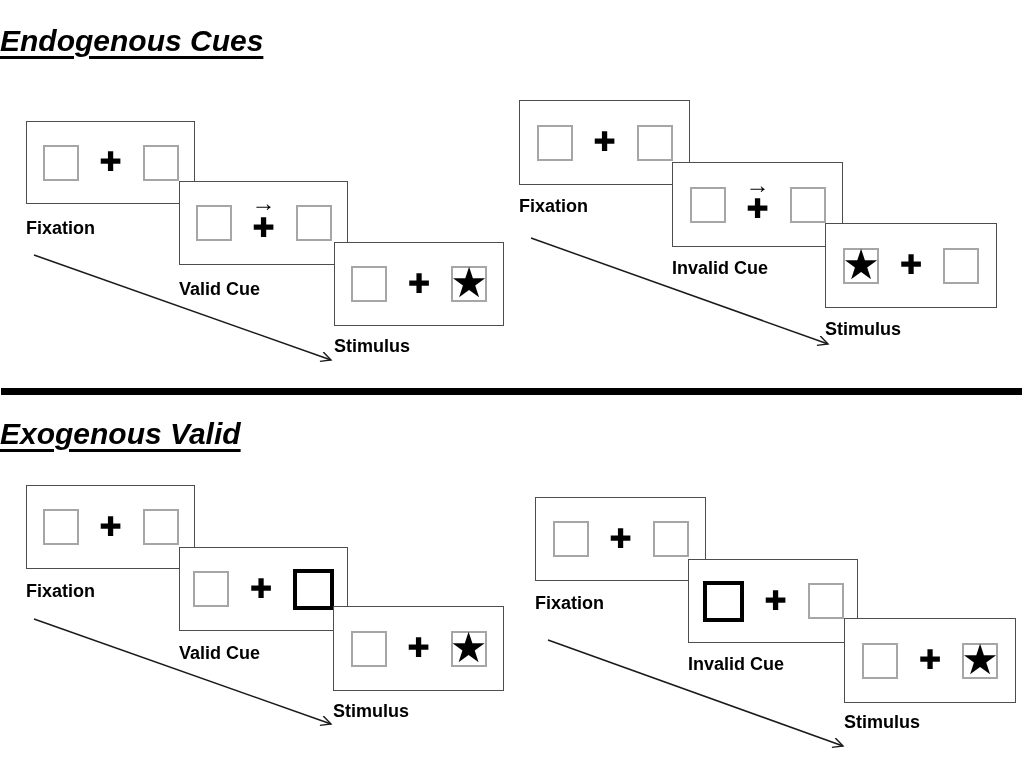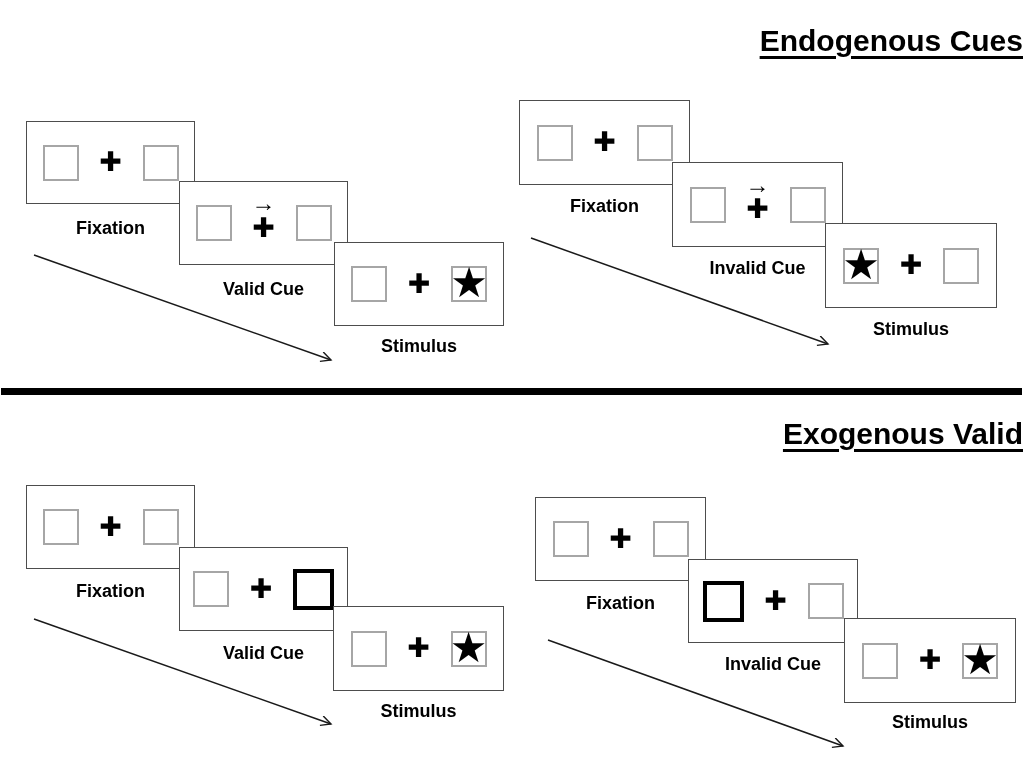--- a/index.html
+++ b/index.html
@@ -12,26 +12,27 @@
     position: relative;
     width: 1023px;
     height: 767px;
     background: #ffffff;
     overflow: hidden;
   }
   .section-title {
     position: absolute;
     left: 0;
     width: 1023px;
-    text-align: right;
+    text-align: left;
     font-size: 30px;
     font-weight: bold;
     color: #000000;
     text-decoration: underline;
     text-underline-offset: 5px;
+    font-style: italic;
   }
   #divider {
     position: absolute;
     left: 1px;
     right: 1px;
     top: 388px;
     height: 7px;
     background: #000000;
   }
   .panel {
@@ -89,21 +90,20 @@
     color: #000000;
   }
   .star {
     font-size: 42px;
     line-height: 1;
     color: #000000;
     transform: translateY(-1px);
   }
   .plabel {
     position: absolute;
-    text-align: center;
     font-size: 18px;
     font-weight: bold;
     color: #000000;
     white-space: nowrap;
   }
   .timeline {
     position: absolute;
     overflow: visible;
   }
 </style>

